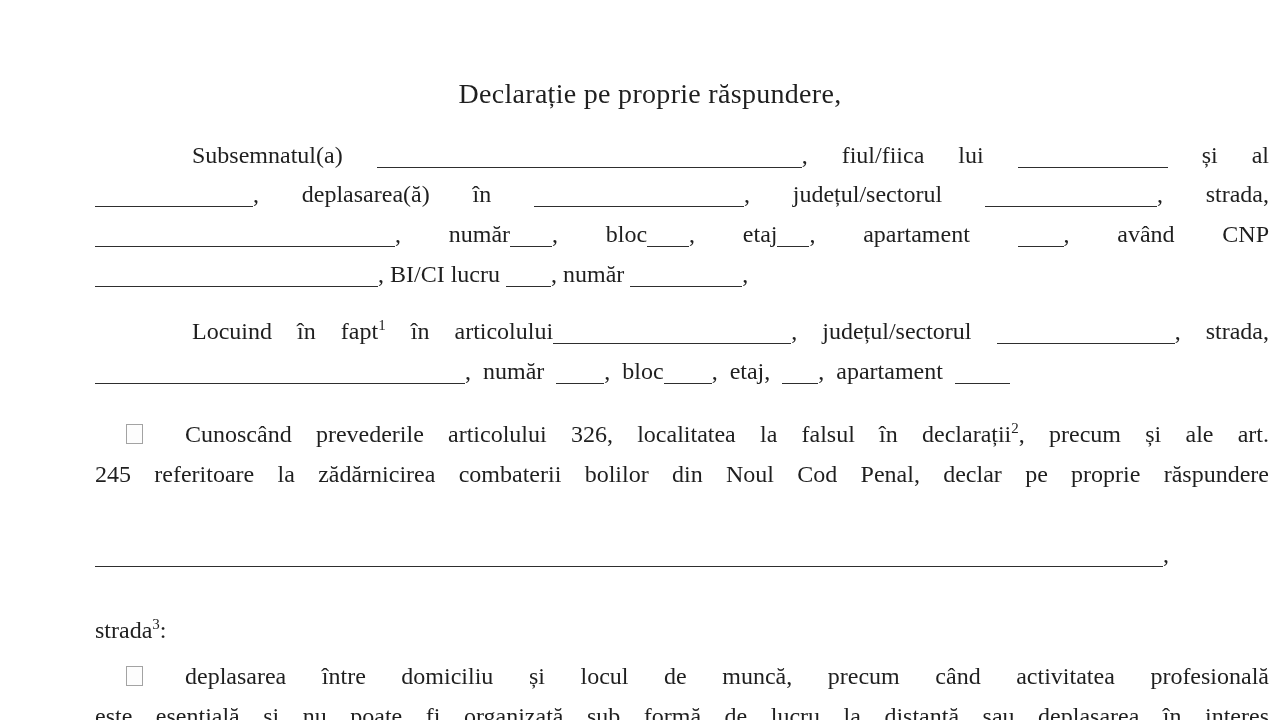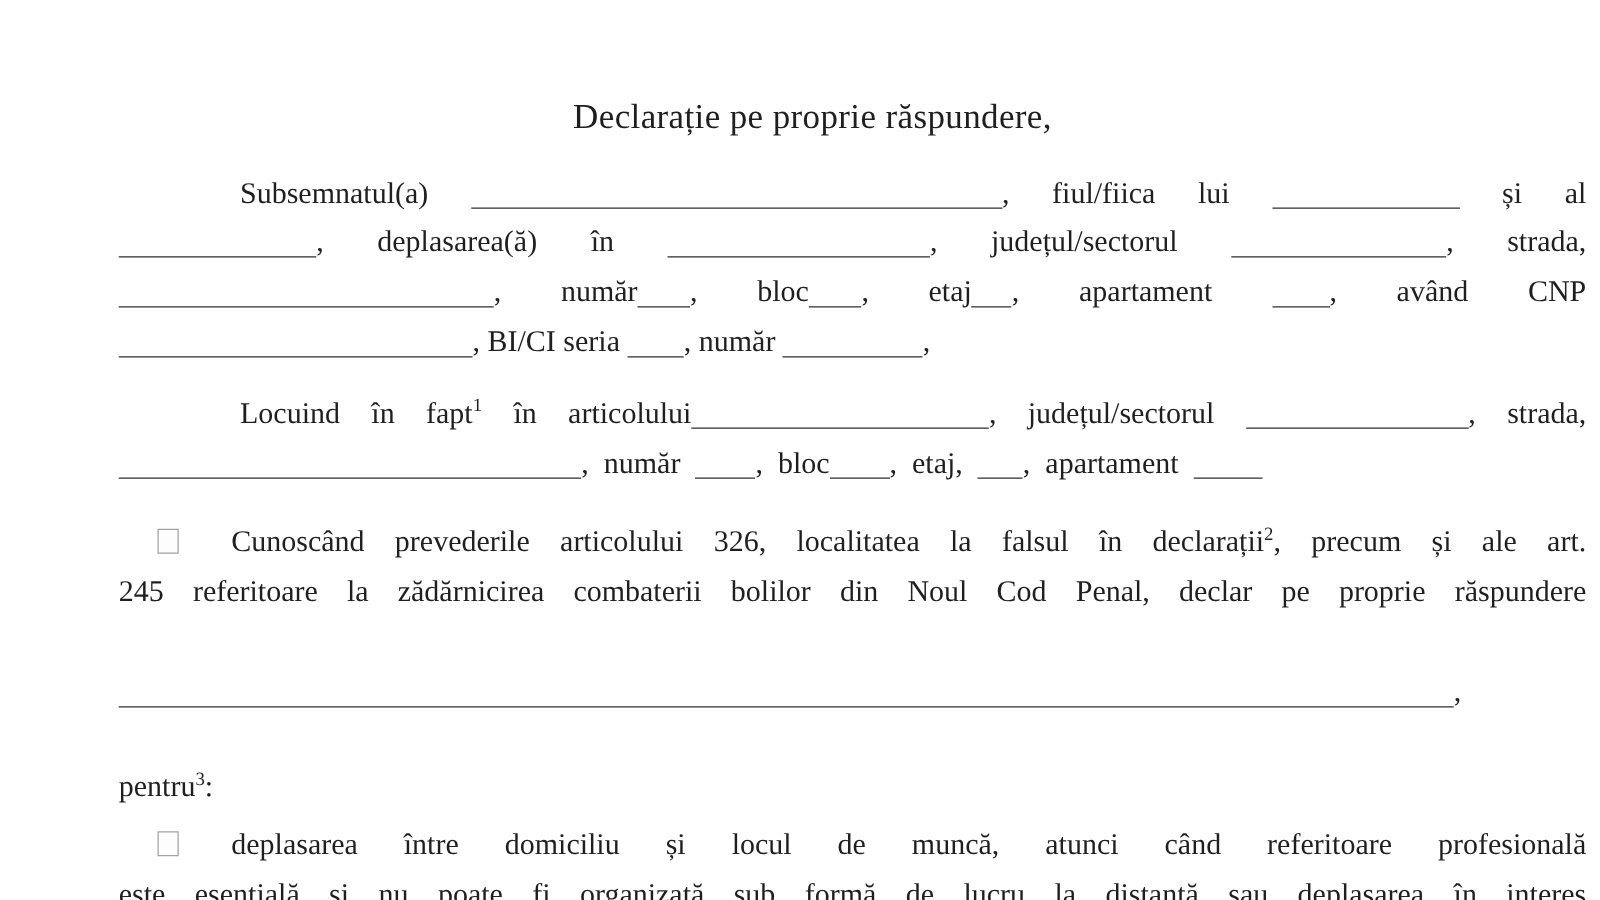--- a/index.html
+++ b/index.html
@@ -55,23 +55,23 @@
 </style>
 </head>
 <body>
 
 <div class="page" style="--bg: #ffffff; --text: #1f1f1f; --blank: #2e2e2e; --checkbox: #a3a3a3;">
   <div class="title">Declarație pe proprie răspundere,</div>
   <div class="doc-body">
       <div class="line justify" style="top: 135px; text-indent: 97px;"><span>Subsemnatul(a)</span> <span class="blank" style="width: 425px;"></span><span>, fiul/fiica lui</span> <span class="blank" style="width: 150px;"></span> <span>și al</span></div>
       <div class="line justify" style="top: 174px;"><span class="blank" style="width: 158px;"></span><span>, deplasarea(ă) în</span> <span class="blank" style="width: 210px;"></span><span>, județul/sectorul</span> <span class="blank" style="width: 172px;"></span><span>, strada,</span></div>
       <div class="line justify" style="top: 214px;"><span class="blank" style="width: 300px;"></span><span>, număr</span><span class="blank" style="width: 42px;"></span><span>, bloc</span><span class="blank" style="width: 42px;"></span><span>, etaj</span><span class="blank" style="width: 32px;"></span><span>, apartament</span> <span class="blank" style="width: 46px;"></span><span>, având CNP</span></div>
-      <div class="line left" style="top: 254px;"><span class="blank" style="width: 283px;"></span><span>, BI/CI seria</span> <span class="blank" style="width: 45px;"></span><span>, număr</span> <span class="blank" style="width: 112px;"></span><span>,</span></div>
+      <div class="line left" style="top: 254px;"><span class="blank" style="width: 283px;"></span><span>, BI/CI lucru</span> <span class="blank" style="width: 45px;"></span><span>, număr</span> <span class="blank" style="width: 112px;"></span><span>,</span></div>
       <div class="line justify" style="top: 311px; text-indent: 97px;"><span>Locuind în fapt</span><sup>1</sup> <span>în articolului</span><span class="blank" style="width: 238px;"></span><span>, județul/sectorul</span> <span class="blank" style="width: 178px;"></span><span>, strada,</span></div>
       <div class="line left" style="top: 351px; word-spacing: 6px;"><span class="blank" style="width: 370px;"></span><span>, număr</span> <span class="blank" style="width: 48px;"></span><span>, bloc</span><span class="blank" style="width: 48px;"></span><span>, etaj,</span> <span class="blank" style="width: 36px;"></span><span>, apartament</span> <span class="blank" style="width: 55px;"></span></div>
       <div class="line justify" style="top: 414px;"><span class="checkbox"></span><span class="gap" style="width: 42px;"></span><span>Cunoscând prevederile articolului 326, localitatea la falsul în declarații</span><sup>2</sup><span>, precum și ale art.</span></div>
       <div class="line justify" style="top: 454px;"><span>245 referitoare la zădărnicirea combaterii bolilor din Noul Cod Penal, declar pe proprie răspundere</span></div>
       <div class="line left" style="top: 534px;"><span class="blank" style="width: 1068px;"></span><span>,</span></div>
-      <div class="line left" style="top: 610px;"><span>pentru</span><sup>3</sup><span>:</span></div>
-      <div class="line justify" style="top: 656px;"><span class="checkbox"></span><span class="gap" style="width: 42px;"></span><span>deplasarea între domiciliu și locul de muncă, atunci când referitoare profesională</span></div>
+      <div class="line left" style="top: 610px;"><span>strada</span><sup>3</sup><span>:</span></div>
+      <div class="line justify" style="top: 656px;"><span class="checkbox"></span><span class="gap" style="width: 42px;"></span><span>deplasarea între domiciliu și locul de muncă, precum când activitatea profesională</span></div>
       <div class="line justify" style="top: 696px;"><span>este esențială și nu poate fi organizată sub formă de lucru la distanță sau deplasarea în interes</span></div>
     </div>
 </div>
 
 </body></html>

